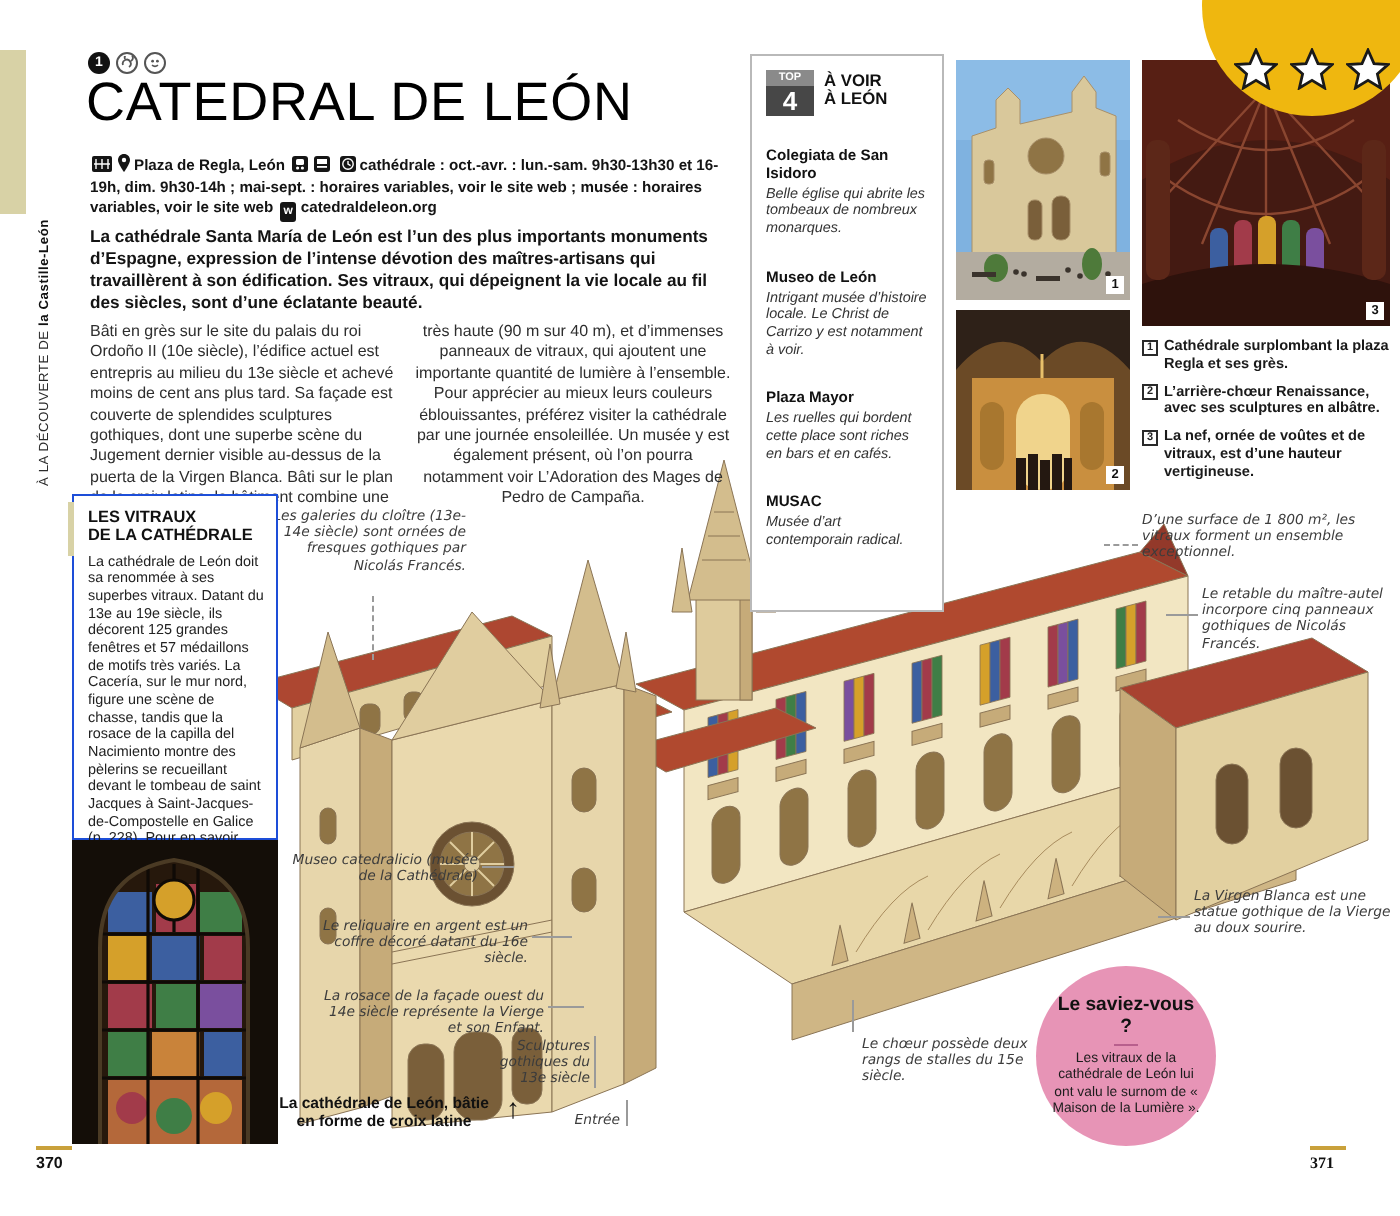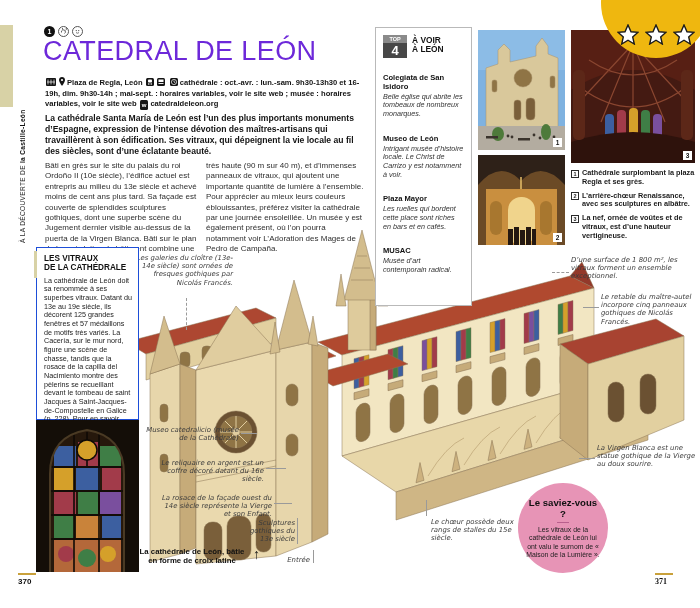--- a/index.html
+++ b/index.html
@@ -10,26 +10,26 @@
   .tanbar{left:0;top:25px;width:13px;height:82px;background:#d8d2a6;}
   .spine{left:19px;top:98px;height:145px;width:15px;writing-mode:vertical-rl;
          transform:rotate(180deg);font-size:6.6px;letter-spacing:.3px;color:#2b2b2b;white-space:nowrap;}
   .spine b{color:#111;}
   
   .markrow{left:44px;top:26px;display:flex;gap:3px;align-items:center;}
   .numcirc{width:11px;height:11px;border-radius:50%;background:#111;color:#fff;font-size:7px;
            font-weight:bold;display:flex;align-items:center;justify-content:center;}
   .ring{width:11px;height:11px;border-radius:50%;border:1px solid #555;box-sizing:border-box;
         display:flex;align-items:center;justify-content:center;}
-  .title{left:43px;top:36px;font-size:27px;font-weight:400;color:#6d28d9;letter-spacing:.4px;}
+  .title{left:43px;top:36px;font-size:27px;font-weight:400;color:#000000;letter-spacing:.4px;}
   .info{left:45px;top:69px;width:321px;font-size:7.6px;line-height:10px;font-weight:bold;color:#141414;}
   .chip{display:inline-block;vertical-align:-1px;margin:0 2px 0 1px;}
   .intro{left:45px;top:104px;width:322px;font-size:8.6px;line-height:11px;font-weight:bold;color:#141414;}
   .bodycol{top:153px;font-size:8px;line-height:10.4px;color:#2e2e2e;}
-  .c1{left:45px;width:153px;} .c2{left:206px;width:161px;}
+  .c1{left:45px;width:153px;} .c2{left:206px;width:161px;text-align:center;}
   
   .sidebox{left:36px;top:247px;width:103px;height:173px;border:1px solid #1d4ed8;background:#fff;
            box-sizing:border-box;padding:6px 6px 6px 7px;z-index:3;}
   .sideaccent{left:34px;top:251px;width:3px;height:27px;background:#d8d2a6;z-index:4;}
   .sidetitle{font-size:8.2px;font-weight:bold;line-height:9.4px;color:#111;}
   .sidetext{margin-top:4px;font-size:7.2px;line-height:8.65px;color:#222;}
   .glass{left:36px;top:420px;width:103px;height:152px;z-index:3;}
   
   .top4{left:375px;top:27px;width:97px;height:279px;border:1px solid #b9b9b9;background:#fff;
         box-sizing:border-box;padding:7px;z-index:3;}

